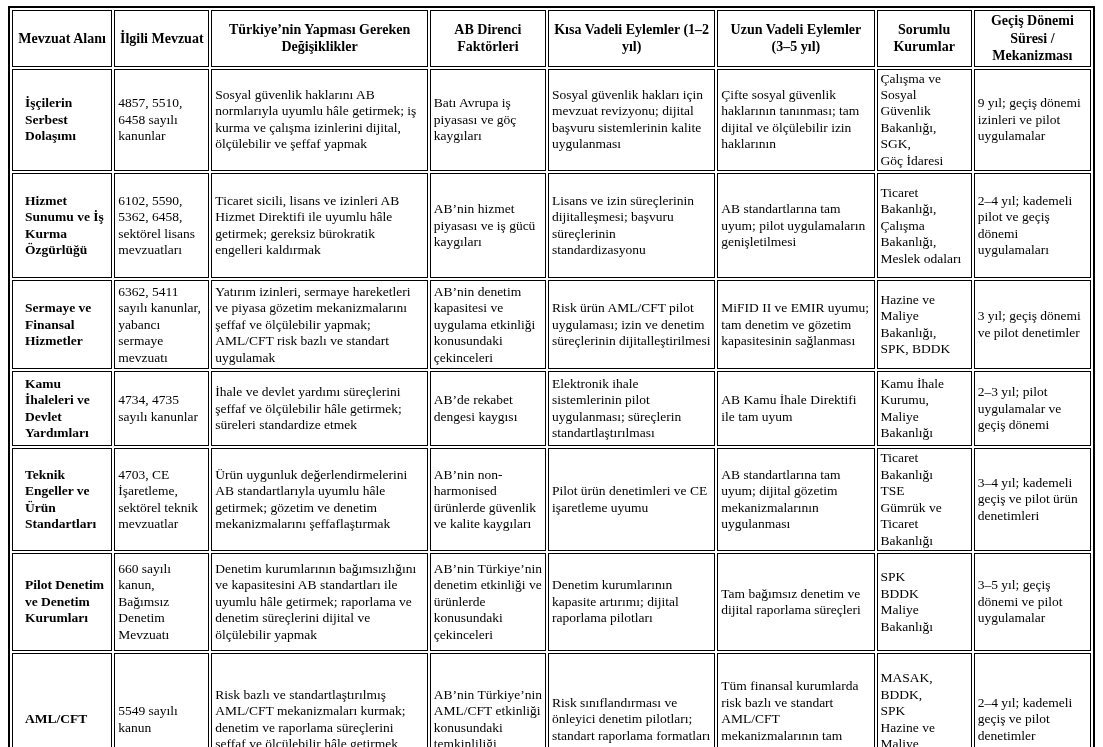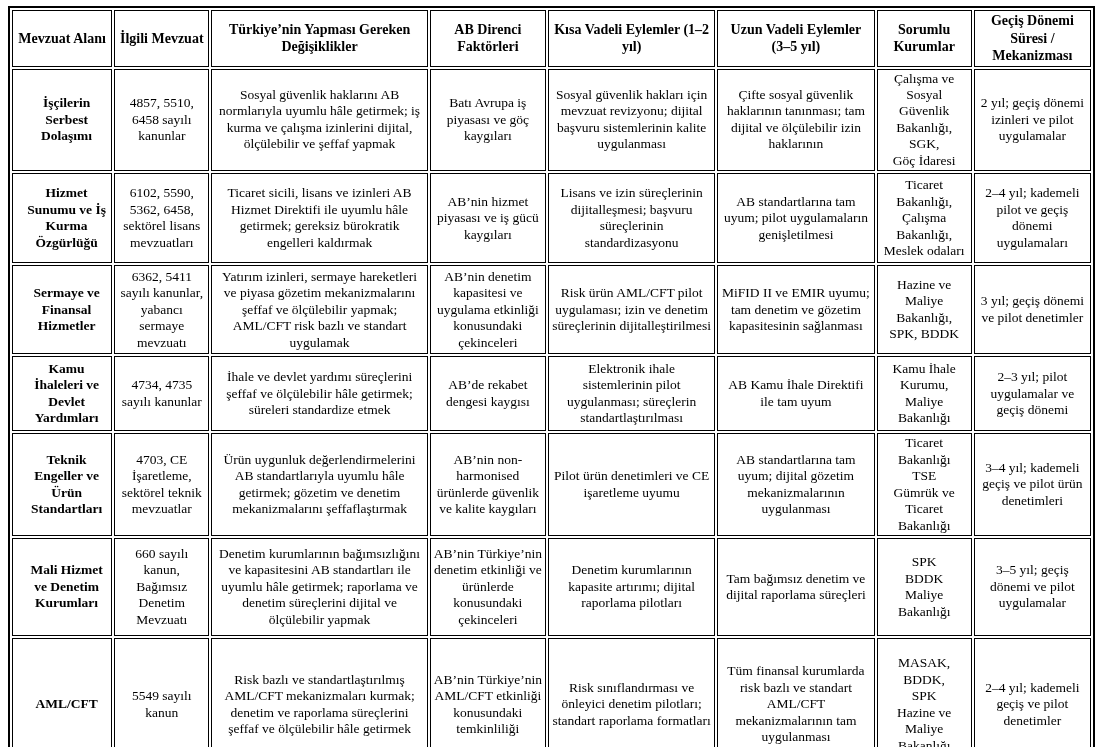--- a/index.html
+++ b/index.html
@@ -37,31 +37,31 @@
     word-wrap: break-word;
   }
   thead th {
     font-weight: bold;
     text-align: center;
     vertical-align: middle;
     font-size: 14px;
     line-height: 1.25;
   }
   tbody td {
-    text-align: center;
+    text-align: left;
     vertical-align: middle;
     white-space: pre-line;
   }
   tbody td:first-child {
     font-weight: bold;
     padding-left: 12px;
   }
   thead tr { height: 50px; }
   tbody tr:nth-child(1) { height: 101px; }
-  tbody tr:nth-child(2) { height: 90px; }
+  tbody tr:nth-child(2) { height: 105px; }
   tbody tr:nth-child(3) { height: 89px; }
   tbody tr:nth-child(4) { height: 75px; }
   tbody tr:nth-child(5) { height: 83px; }
   tbody tr:nth-child(6) { height: 98px; }
   tbody tr:nth-child(7) { height: 133px; }
 </style>
 </head>
 <body>
 
 <table class="mevzuat">
@@ -91,21 +91,21 @@
       <tr>
         <td>İşçilerin Serbest Dolaşımı</td>
         <td>4857, 5510, 6458 sayılı kanunlar</td>
         <td>Sosyal güvenlik haklarını AB normlarıyla uyumlu hâle getirmek; iş kurma ve çalışma izinlerini dijital, ölçülebilir ve şeffaf yapmak</td>
         <td>Batı Avrupa iş piyasası ve göç kaygıları</td>
         <td>Sosyal güvenlik hakları için mevzuat revizyonu; dijital başvuru sistemlerinin kalite uygulanması</td>
         <td>Çifte sosyal güvenlik haklarının tanınması; tam dijital ve ölçülebilir izin haklarının</td>
         <td>Çalışma ve Sosyal Güvenlik Bakanlığı,
 SGK,
 Göç İdaresi</td>
-        <td>2 yıl; geçiş dönemi izinleri ve pilot uygulamalar</td>
+        <td>9 yıl; geçiş dönemi izinleri ve pilot uygulamalar</td>
       </tr>
       <tr>
         <td>Hizmet Sunumu ve İş Kurma Özgürlüğü</td>
         <td>6102, 5590, 5362, 6458, sektörel lisans mevzuatları</td>
         <td>Ticaret sicili, lisans ve izinleri AB Hizmet Direktifi ile uyumlu hâle getirmek; gereksiz bürokratik engelleri kaldırmak</td>
         <td>AB’nin hizmet piyasası ve iş gücü kaygıları</td>
         <td>Lisans ve izin süreçlerinin dijitalleşmesi; başvuru süreçlerinin standardizasyonu</td>
         <td>AB standartlarına tam uyum; pilot uygulamaların genişletilmesi</td>
         <td>Ticaret Bakanlığı, Çalışma Bakanlığı, Meslek odaları</td>
         <td>2–4 yıl; kademeli pilot ve geçiş dönemi uygulamaları</td>
@@ -136,21 +136,21 @@
         <td>Ürün uygunluk değerlendirmelerini AB standartlarıyla uyumlu hâle getirmek; gözetim ve denetim mekanizmalarını şeffaflaştırmak</td>
         <td>AB’nin non-harmonised ürünlerde güvenlik ve kalite kaygıları</td>
         <td>Pilot ürün denetimleri ve CE işaretleme uyumu</td>
         <td>AB standartlarına tam uyum; dijital gözetim mekanizmalarının uygulanması</td>
         <td>Ticaret Bakanlığı
 TSE
 Gümrük ve Ticaret Bakanlığı</td>
         <td>3–4 yıl; kademeli geçiş ve pilot ürün denetimleri</td>
       </tr>
       <tr>
-        <td>Mali Hizmet ve Denetim Kurumları</td>
+        <td>Pilot Denetim ve Denetim Kurumları</td>
         <td>660 sayılı kanun,
 Bağımsız Denetim Mevzuatı</td>
         <td>Denetim kurumlarının bağımsızlığını ve kapasitesini AB standartları ile uyumlu hâle getirmek; raporlama ve denetim süreçlerini dijital ve ölçülebilir yapmak</td>
         <td>AB’nin Türkiye’nin denetim etkinliği ve ürünlerde konusundaki çekinceleri</td>
         <td>Denetim kurumlarının kapasite artırımı; dijital raporlama pilotları</td>
         <td>Tam bağımsız denetim ve dijital raporlama süreçleri</td>
         <td>SPK
 BDDK
 Maliye Bakanlığı</td>
         <td>3–5 yıl; geçiş dönemi ve pilot uygulamalar</td>

